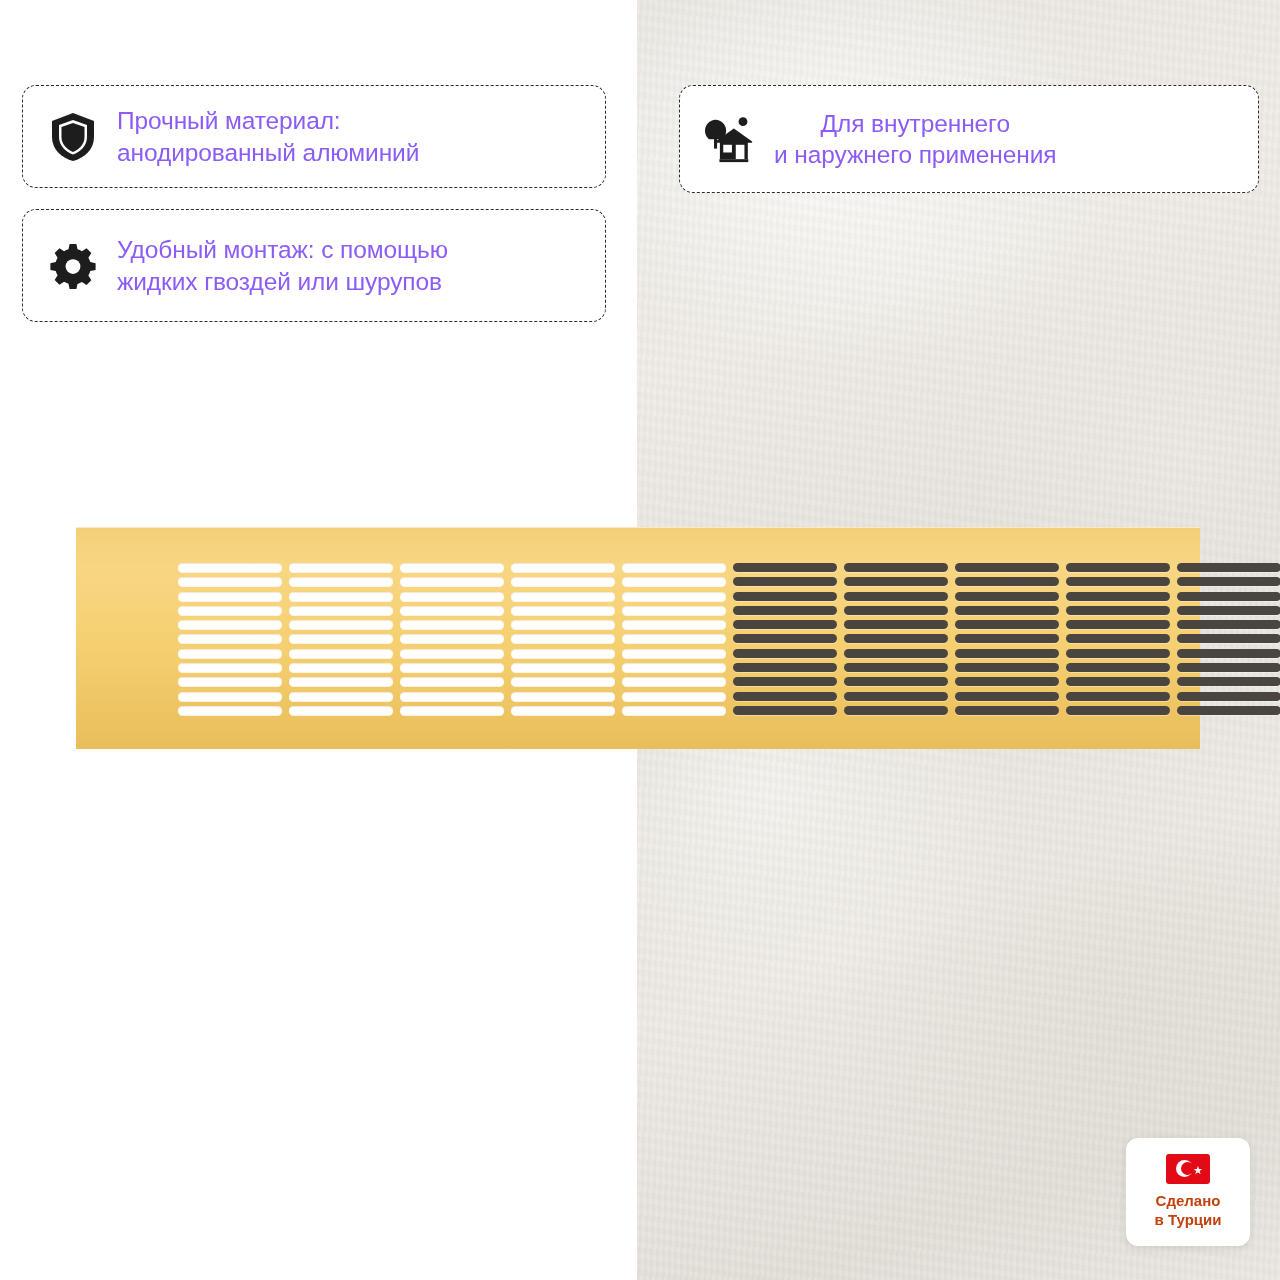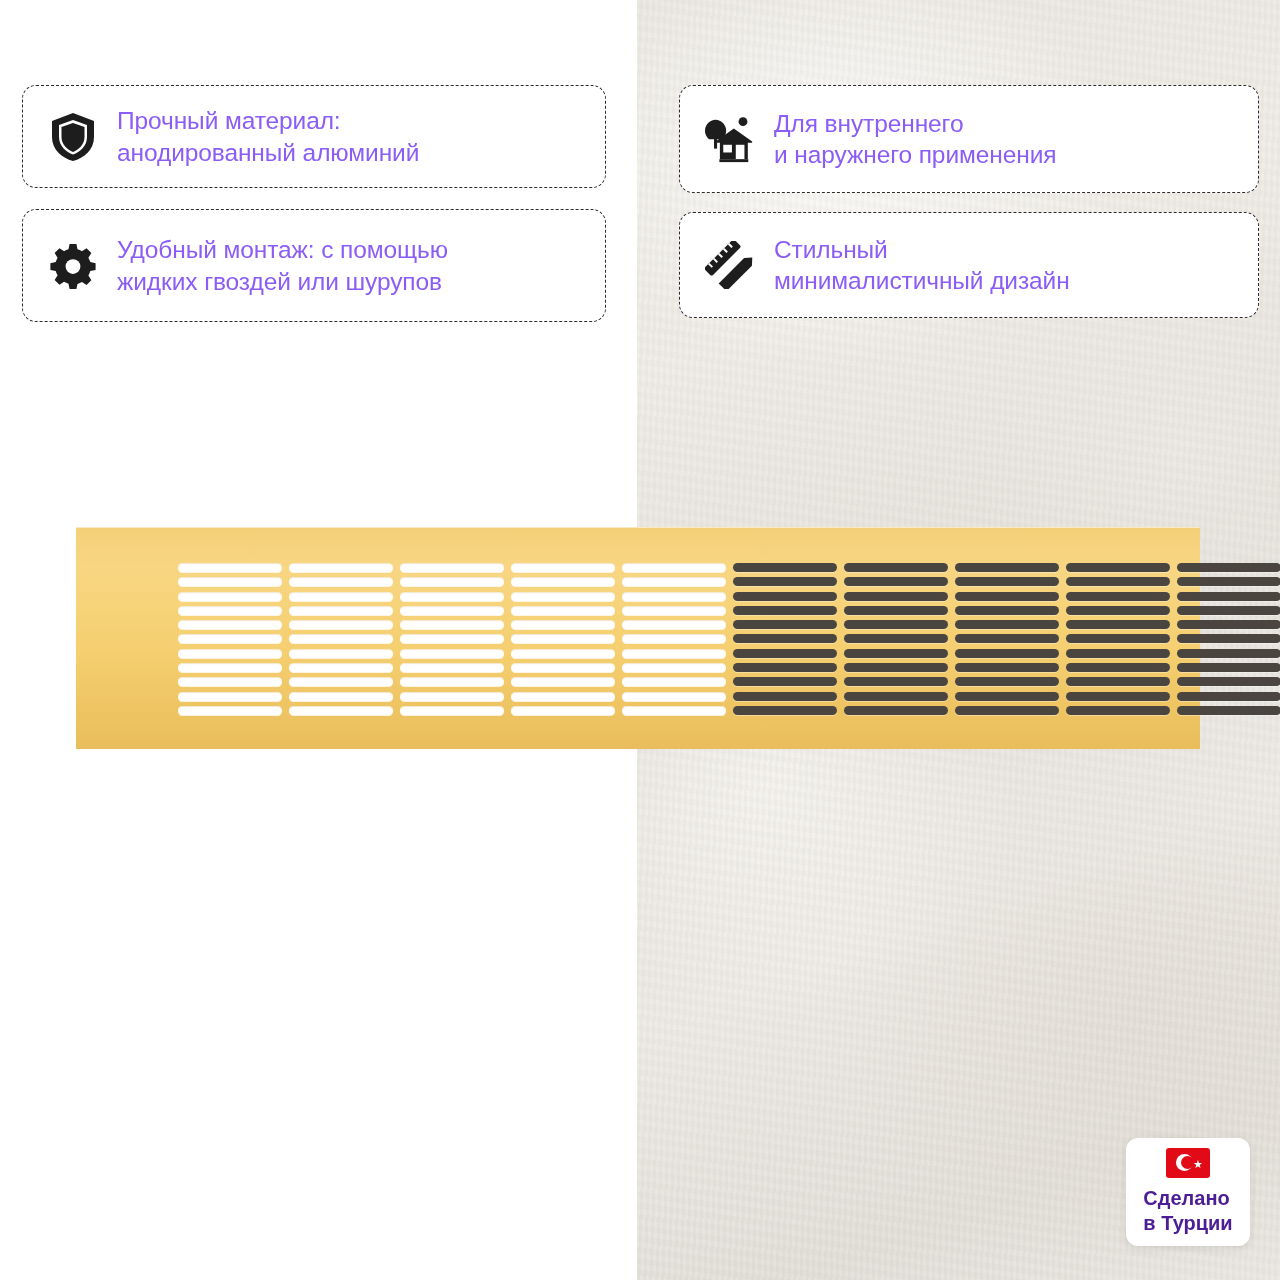--- a/index.html
+++ b/index.html
@@ -81,21 +81,21 @@
   }
   .card .txt {
     font-size: 24.5px;
     line-height: 1.28;
     color: #8b5cf6;
     white-space: pre-line;
     letter-spacing: -0.1px;
   }
   #card-0 { left: 22px;  top: 85px;  width: 584px; height: 103px; }
   #card-1 { left: 22px;  top: 209px; width: 584px; height: 113px; }
-  #card-2 { left: 679px; top: 85px;  width: 580px; height: 108px; }
+  #card-2 { left: 679px; top: 85px;  width: 580px; height: 108px; text-align: center; }
   #card-3 { left: 679px; top: 212px; width: 580px; height: 106px; }
 
   
   .grille {
     position: absolute;
     left: 76px;
     top: 527px;
     width: 1124px;
     height: 222px;
     background: linear-gradient(180deg, #f3cf78 0%, #f8d682 18%, #f5cf70 55%, #efc564 80%, #e9bd5c 100%);
@@ -176,24 +176,24 @@
   }
   .flag .star {
     position: absolute;
     left: 27px;
     top: 11px;
     color: #ffffff;
     font-size: 11px;
     line-height: 11px;
   }
   .badge .badge-text {
-    font-size: 20px;
+    font-size: 15px;
     font-weight: bold;
-    color: #4c1d95;
-    text-align: left;
+    color: #c2410c;
+    text-align: center;
     line-height: 1.25;
     white-space: pre-line;
   }
 </style>
 </head>
 <body>
 
 <div class="canvas">
 
   <div class="bg-left-wash"></div>
@@ -233,38 +233,20 @@
           <path fill="#1d1d1d" d="M31 13 L50 26.5 V28 H45.5 V45 H16.5 V28 H12 V26.5 Z"></path>
           <rect x="20" y="30" width="9" height="8" fill="#ffffff"></rect>
           <rect x="33" y="30" width="9" height="15" fill="#ffffff"></rect>
           <rect x="16" y="45" width="30" height="3" fill="#1d1d1d"></rect>
         </svg>
       </span>
       <span class="txt">Для внутреннего
 и наружнего применения</span>
     </div>
 
-    <div class="card" id="card-3">
-      <span class="icon">
-        <svg width="50" height="48" viewBox="0 0 50 48" xmlns="http://www.w3.org/2000/svg">
-          <g transform="rotate(-45 25 24)">
-            <rect x="4" y="8" width="42" height="11" rx="2" fill="#1d1d1d"></rect>
-            <rect x="10" y="8" width="2" height="5" fill="#ffffff"></rect>
-            <rect x="17" y="8" width="2" height="5" fill="#ffffff"></rect>
-            <rect x="24" y="8" width="2" height="5" fill="#ffffff"></rect>
-            <rect x="31" y="8" width="2" height="5" fill="#ffffff"></rect>
-            <rect x="38" y="8" width="2" height="5" fill="#ffffff"></rect>
-            <path d="M4 29 h36 l6 5.5 -6 5.5 H4 z" fill="#1d1d1d"></path>
-            <rect x="4" y="29" width="8" height="11" fill="#ffffff" opacity="0.0"></rect>
-          </g>
-        </svg>
-      </span>
-      <span class="txt">Стильный
-минималистичный дизайн</span>
-    </div>
 
   </div>
 
   <div class="grille">
     <div class="slots" id="slot-grid">
         <div class="slot-col" style="left: 102px;">
           <div class="slot light"></div>
           <div class="slot light"></div>
           <div class="slot light"></div>
           <div class="slot light"></div>

